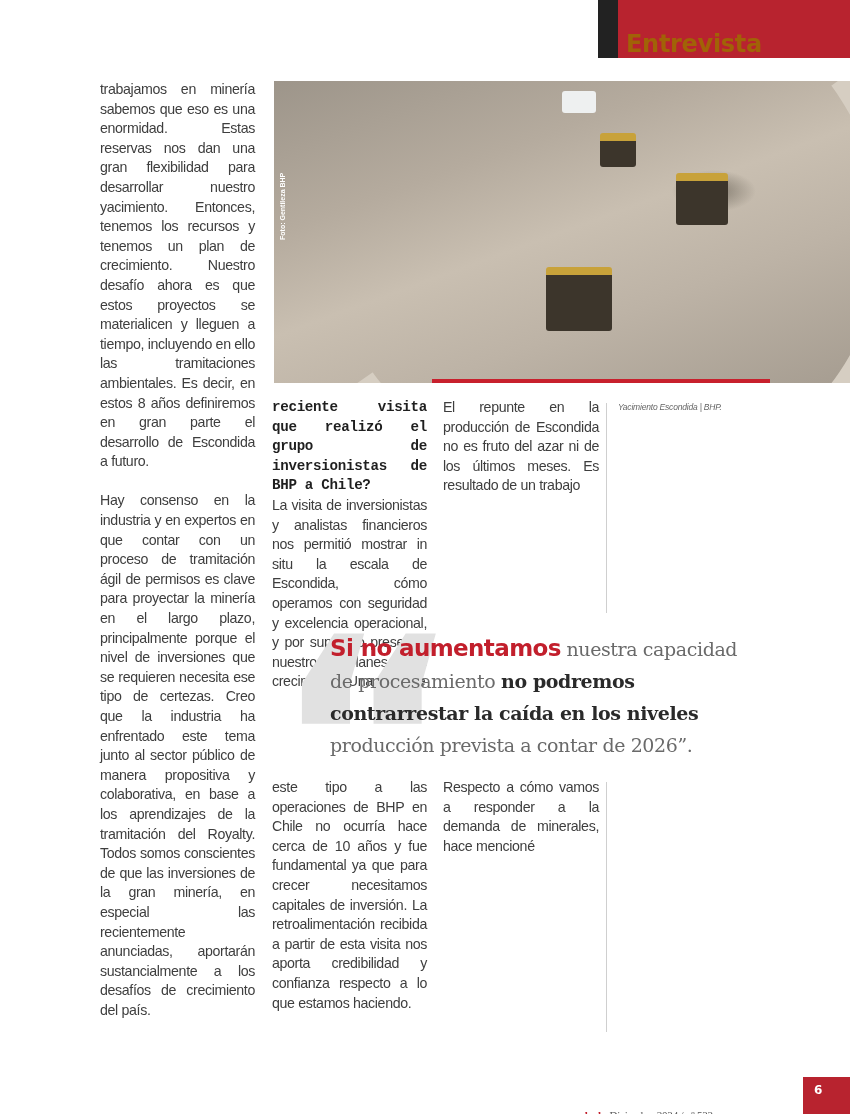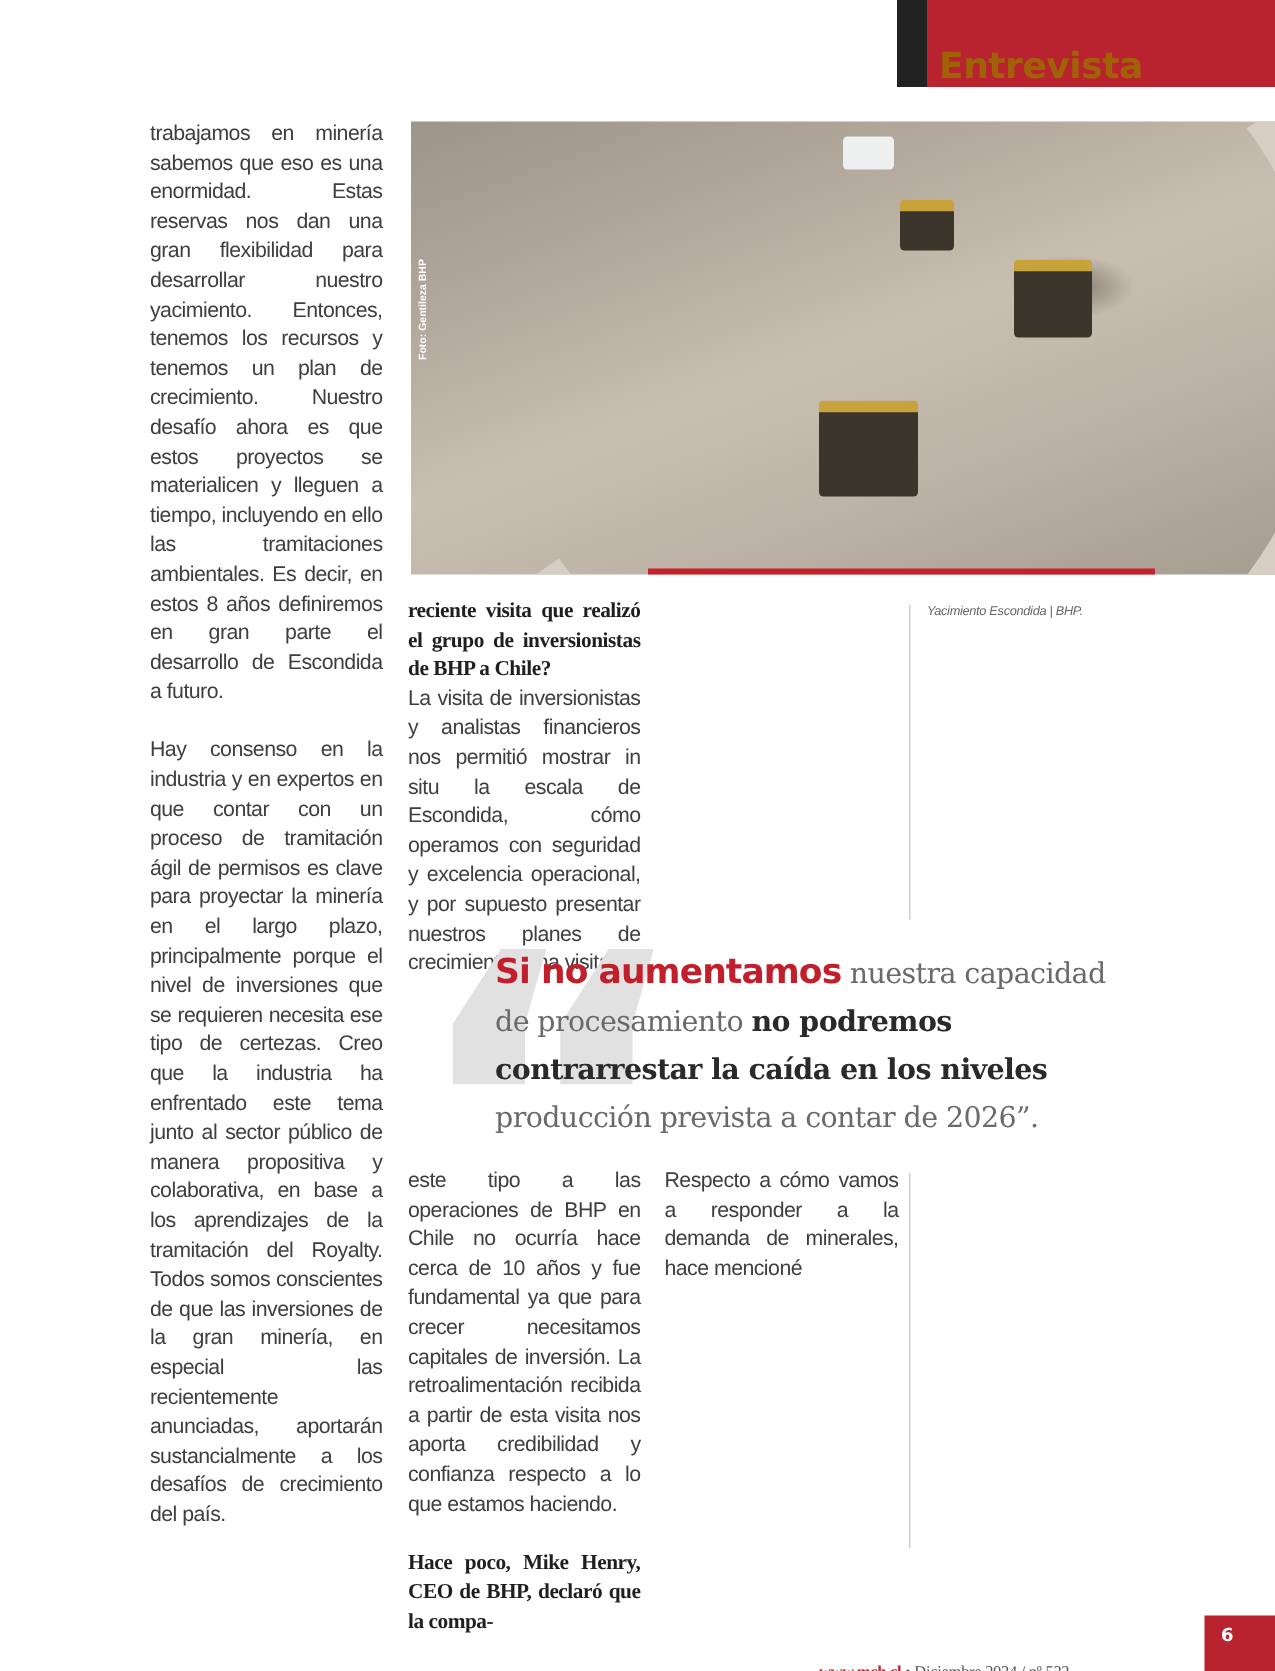--- a/index.html
+++ b/index.html
@@ -17,21 +17,21 @@
     letter-spacing: -0.3px;
   }
 
   .col {
     position: absolute; font-size: 14.2px; line-height: 19.6px;
     text-align: justify; color: #3e3e3e;
     font-family: "Liberation Sans", sans-serif; letter-spacing: -0.35px;
   }
   .col p { margin: 0; }
   .col .q {
-    font-family: Liberation Serif, serif;
+    font-family: Liberation Mono, monospace;
     font-weight: bold; color: #1f1f1f; letter-spacing: -0.3px;
   }
   .gap { height: 19.6px; }
 
   #col1 { left: 100px; top: 80px; width: 155px; }
   #col2a { left: 272px; top: 398px; width: 155px; }
   #col3a { left: 443px; top: 398px; width: 156px; }
   #col2b { left: 272px; top: 778px; width: 155px; }
   #col3b { left: 443px; top: 778px; width: 156px; }
 
@@ -108,31 +108,31 @@
 <div class="col" id="col1">
     <p>trabajamos en minería sabemos que eso es una enormidad. Estas reservas nos dan una gran flexibilidad para desarrollar nuestro yacimiento. Entonces, tenemos los recursos y tenemos un plan de crecimiento. Nuestro desafío ahora es que estos proyectos se materialicen y lleguen a tiempo, incluyendo en ello las tramitaciones ambientales. Es decir, en estos 8 años definiremos en gran parte el desarrollo de Escondida a futuro.</p>
     <div class="gap"></div>
     <p>Hay consenso en la industria y en expertos en que contar con un proceso de tramitación ágil de permisos es clave para proyectar la minería en el largo plazo, principalmente porque el nivel de inversiones que se requieren necesita ese tipo de certezas. Creo que la industria ha enfrentado este tema junto al sector público de manera propositiva y colaborativa, en base a los aprendizajes de la tramitación del Royalty. Todos somos conscientes de que las inversiones de la gran minería, en especial las recientemente anunciadas, aportarán sustancialmente a los desafíos de crecimiento del país.</p>
   </div>
 <div class="col" id="col2a">
     <p class="q">reciente visita que realizó el grupo de inversionistas de BHP a Chile?</p>
     <p>La visita de inversionistas y analistas financieros nos permitió mostrar in situ la escala de Escondida, cómo operamos con seguridad y excelencia operacional, y por supuesto presentar nuestros planes de crecimiento. Una visita de</p>
   </div>
 <div class="col" id="col3a">
+    <p>El repunte en la producción de Escondida no es fruto del azar ni de los últimos meses. Es resultado de un trabajo</p>
   </div>
 
 <div class="quote-mark">“</div>
 <div class="pullquote">
   <span class="lead">Si no aumentamos</span><span> nuestra capacidad de procesamiento </span><span class="strong">no podremos contrarrestar la caída en los niveles</span><span> producción prevista a contar de 2026”.</span>
 </div>
 
 <div class="col" id="col2b">
     <p>este tipo a las operaciones de BHP en Chile no ocurría hace cerca de 10 años y fue fundamental ya que para crecer necesitamos capitales de inversión. La retroalimentación recibida a partir de esta visita nos aporta credibilidad y confianza respecto a lo que estamos haciendo.</p>
     <div class="gap"></div>
-    <p class="q">Hace poco, Mike Henry, CEO de BHP, declaró que la compa-</p>
   </div>
 <div class="col" id="col3b">
     <p>Respecto a cómo vamos a responder a la demanda de minerales, hace mencioné</p>
   </div>
 
 <div class="footer">
   <span class="site">www.mch.cl</span><span> • Diciembre 2024 / nº 522</span>
 </div>
 <div class="page-box"></div>
 <div class="page-num">6</div>

